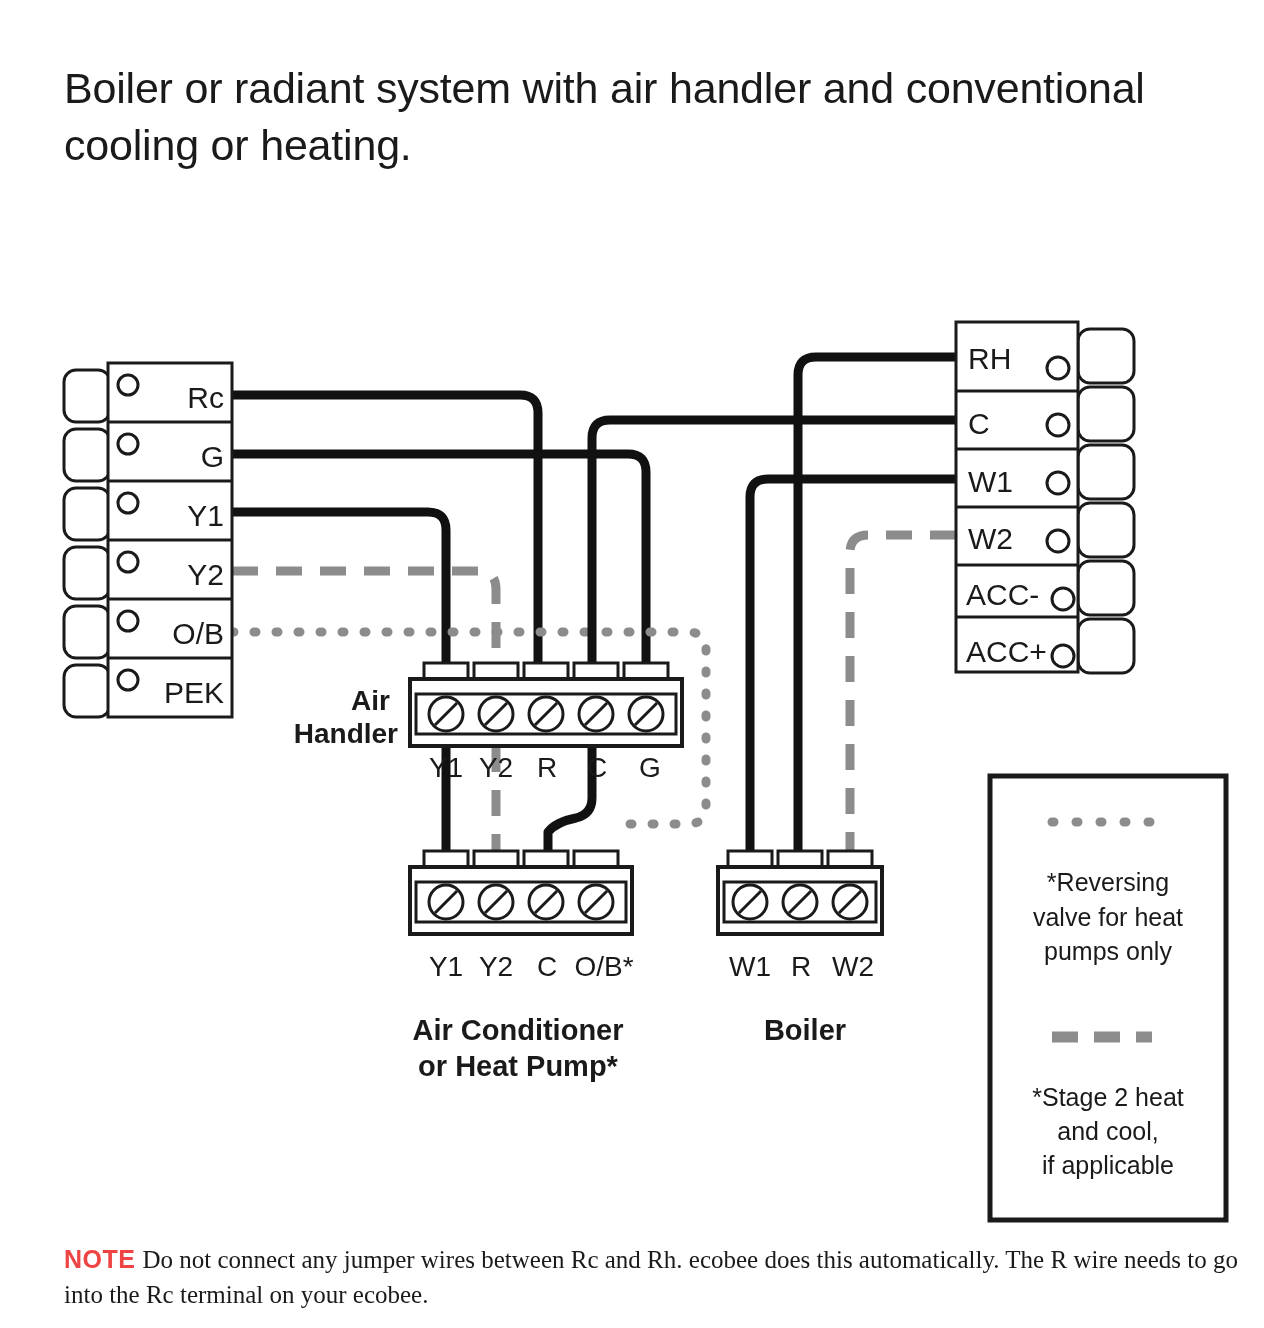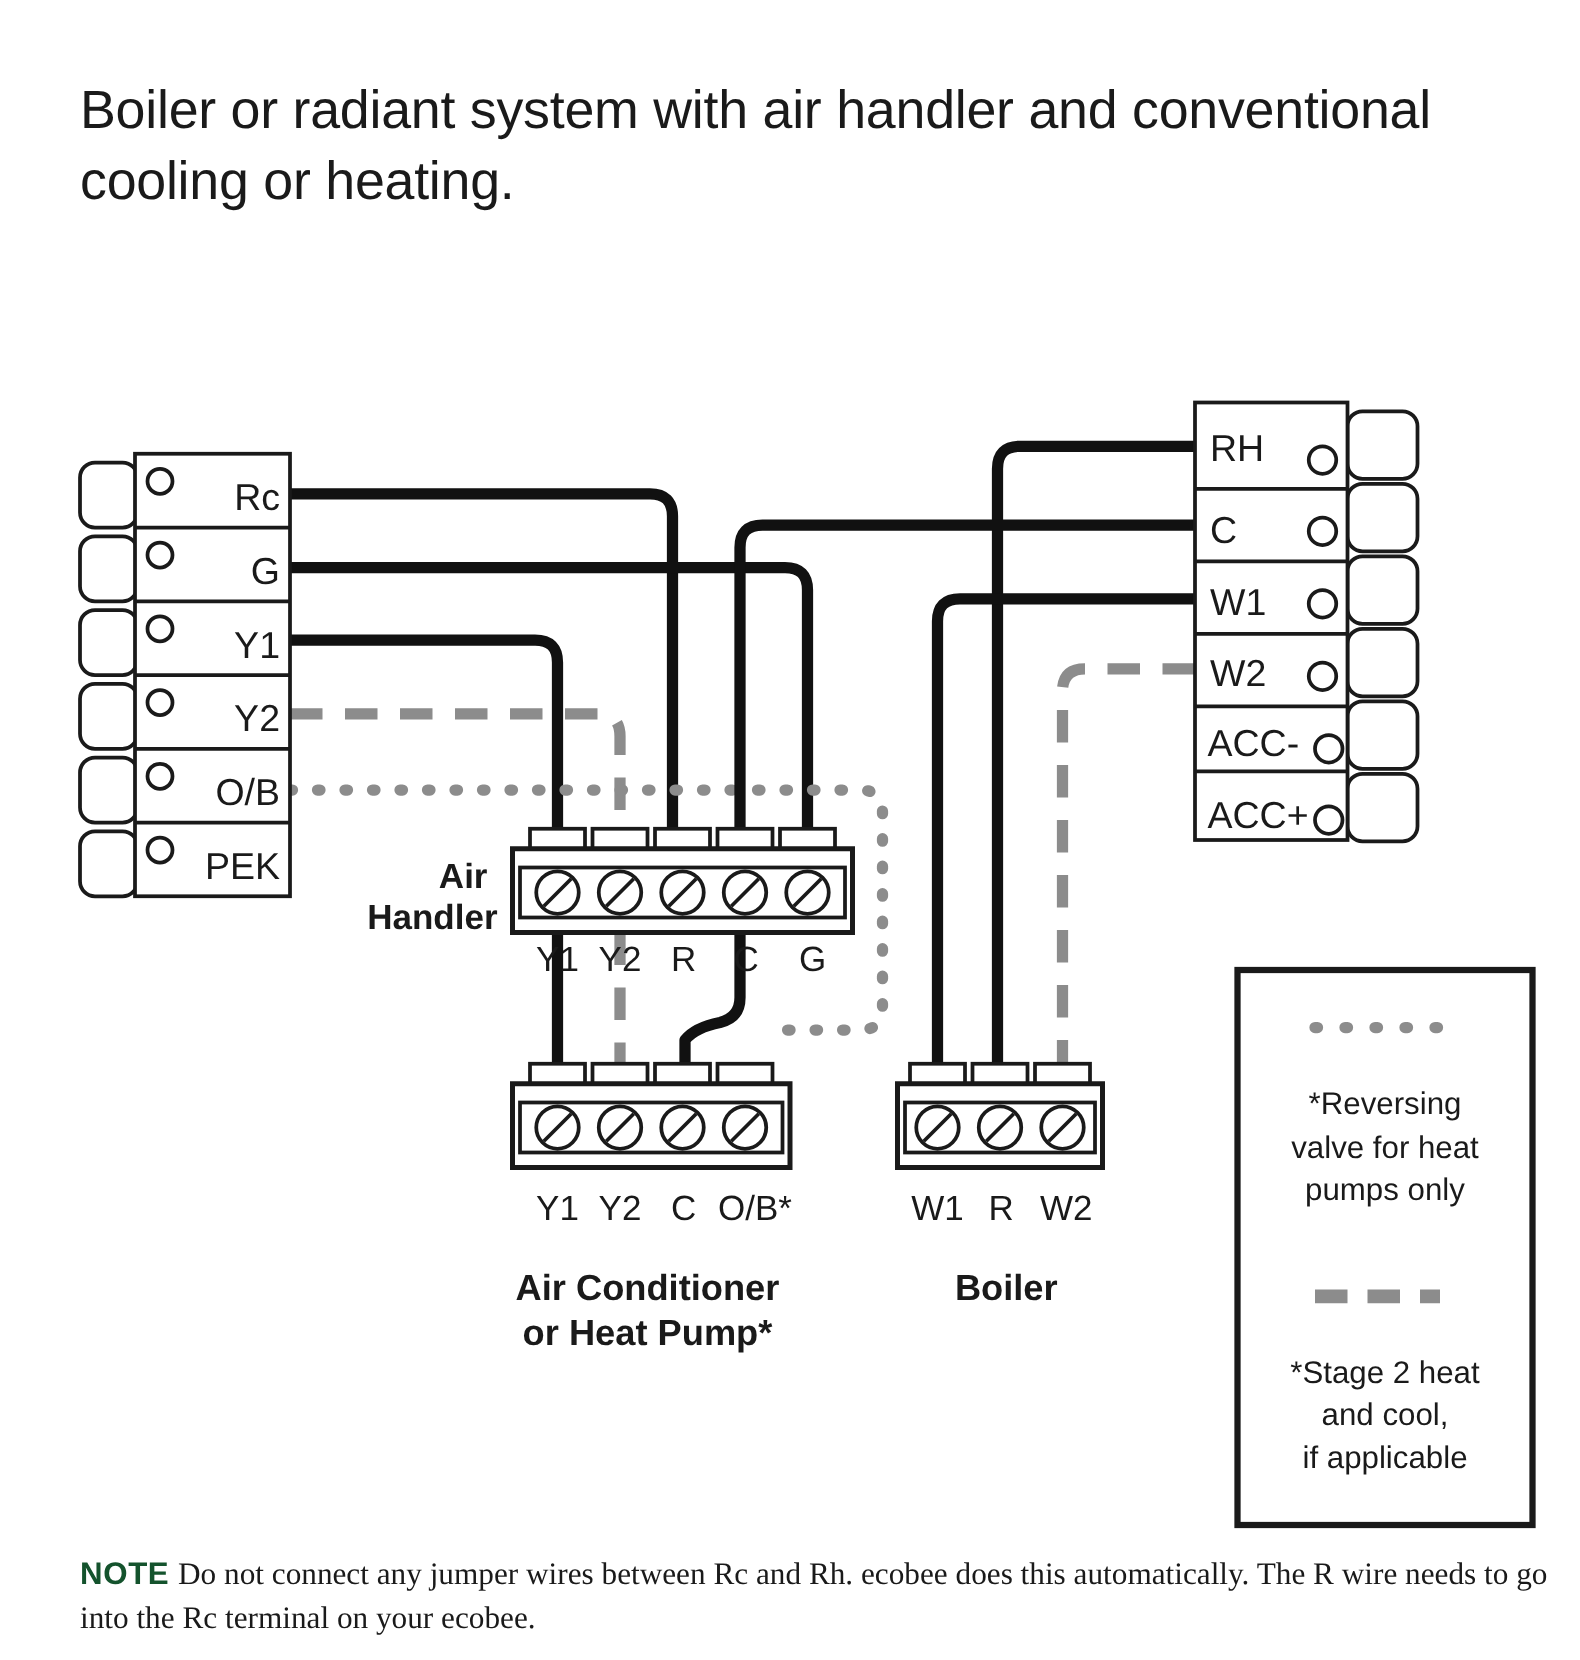--- a/index.html
+++ b/index.html
@@ -43,21 +43,21 @@
   .note {
     position: absolute;
     left: 64px;
     top: 1196px;
     width: 1180px;
     font-size: 25px;
     line-height: 1.36;
     color: #1a1a1a;
   }
   .note .note-label {
-    color: #14532d;
+    color: #ef4444;
     font-weight: 700;
     letter-spacing: 0.5px;
   }
   .note .note-body {
     display: inline;
     font-family: Liberation Serif, serif;
   }
 </style>
 </head>
 <body>

